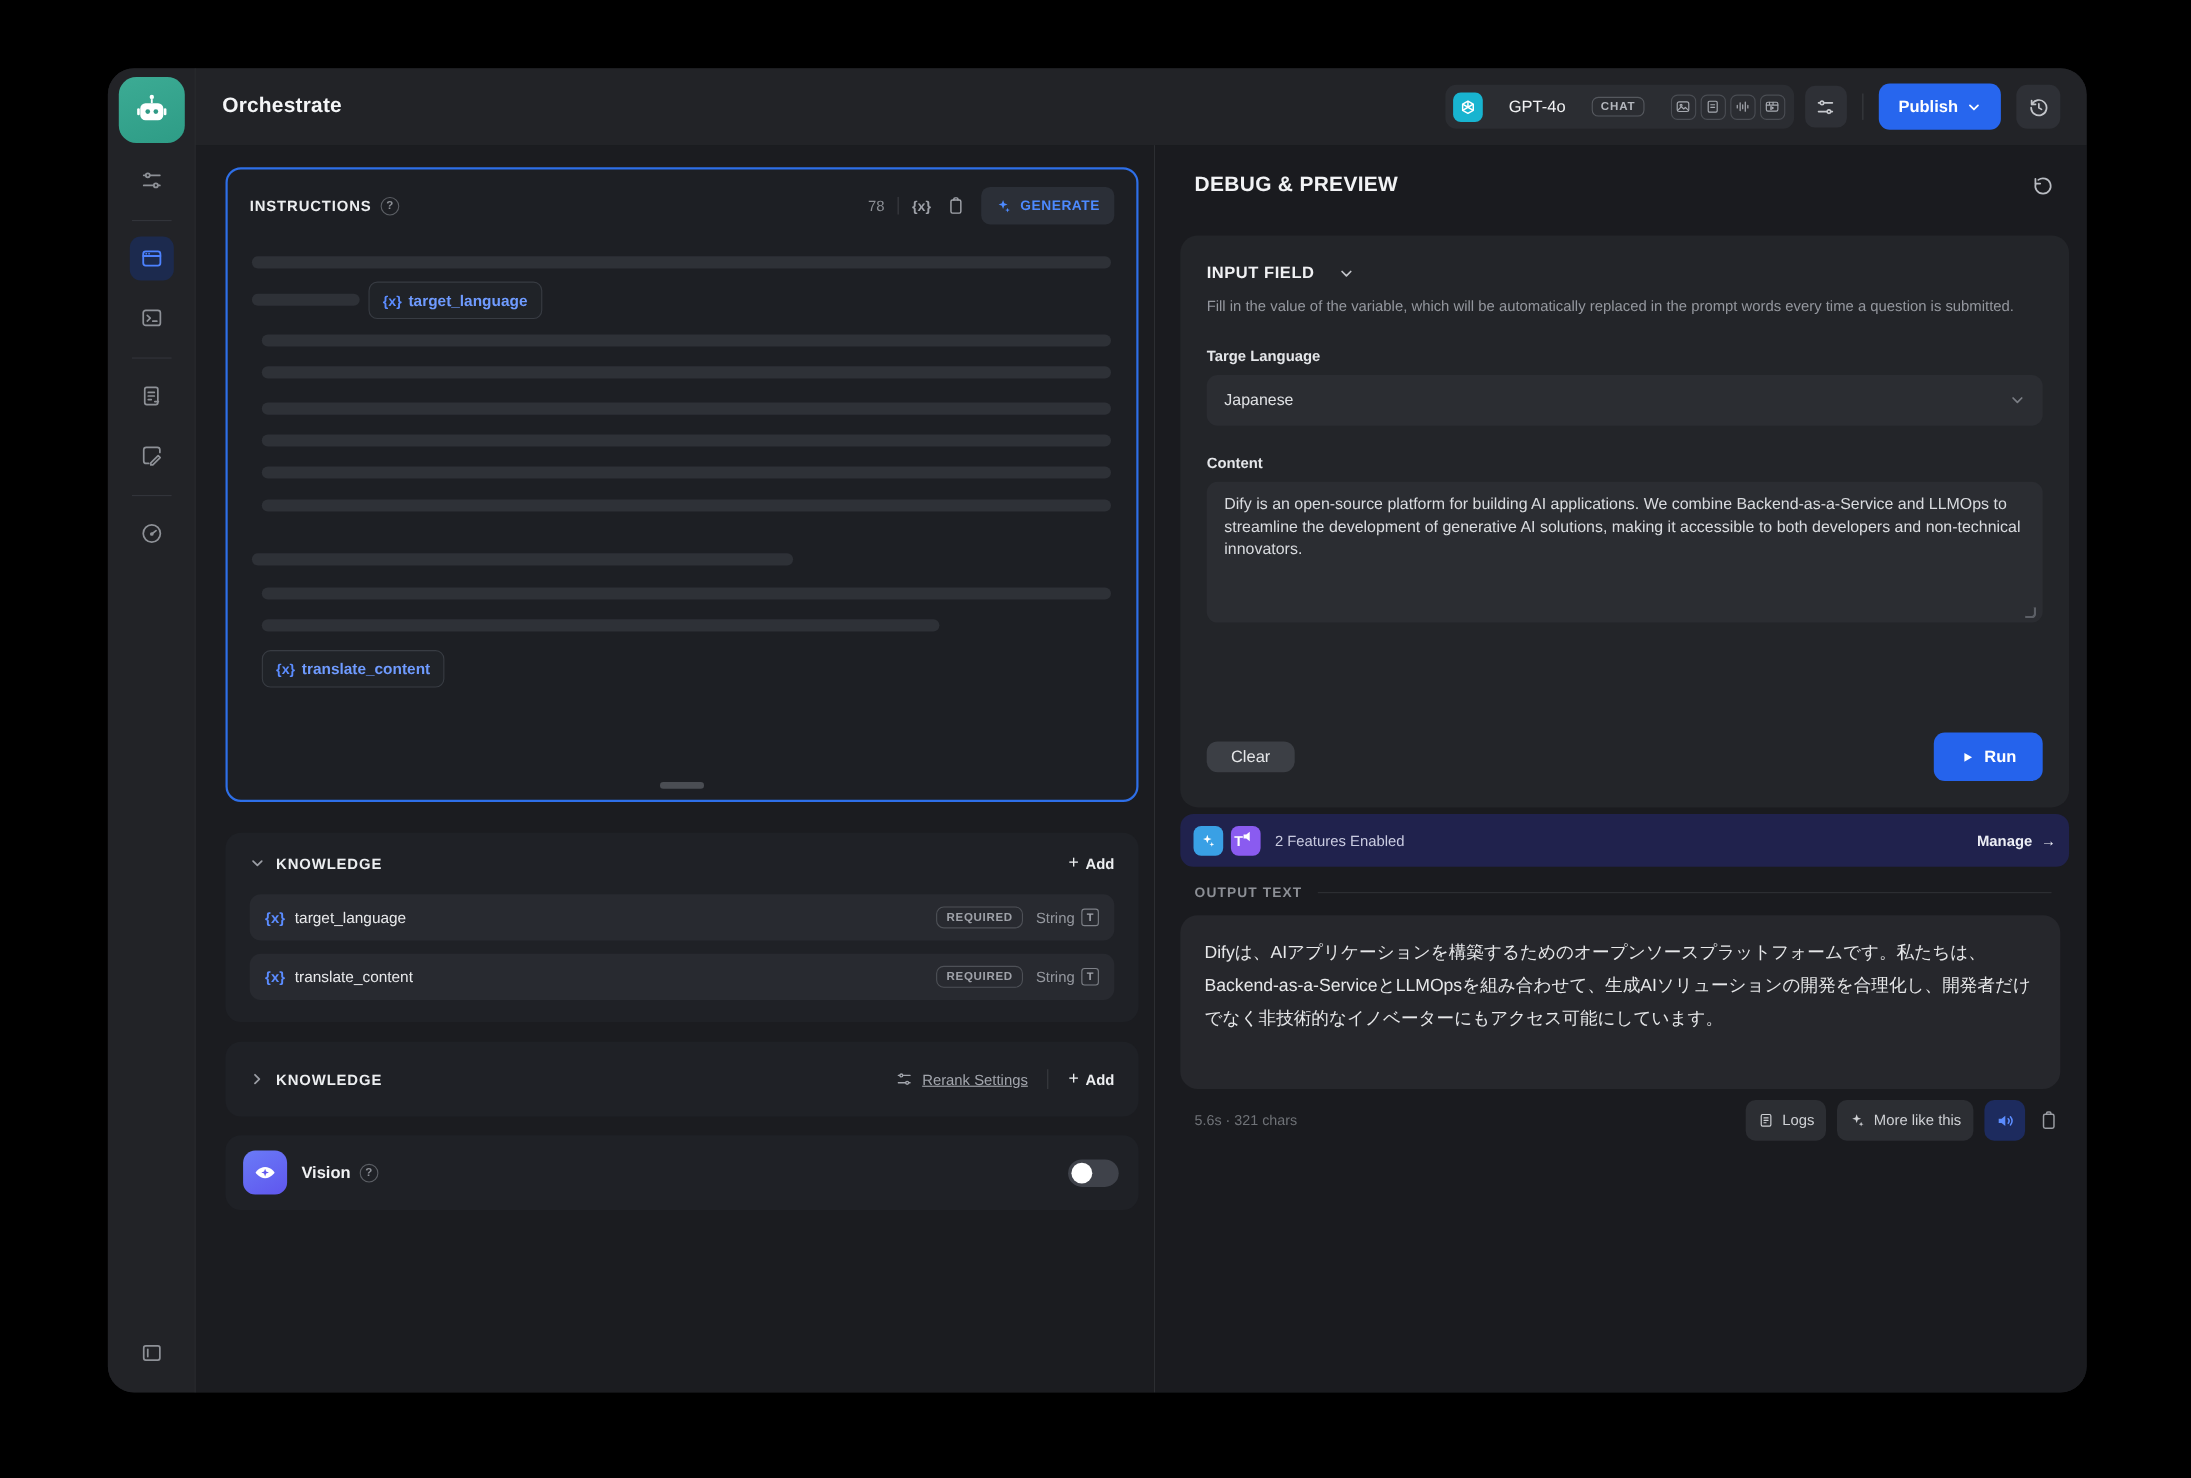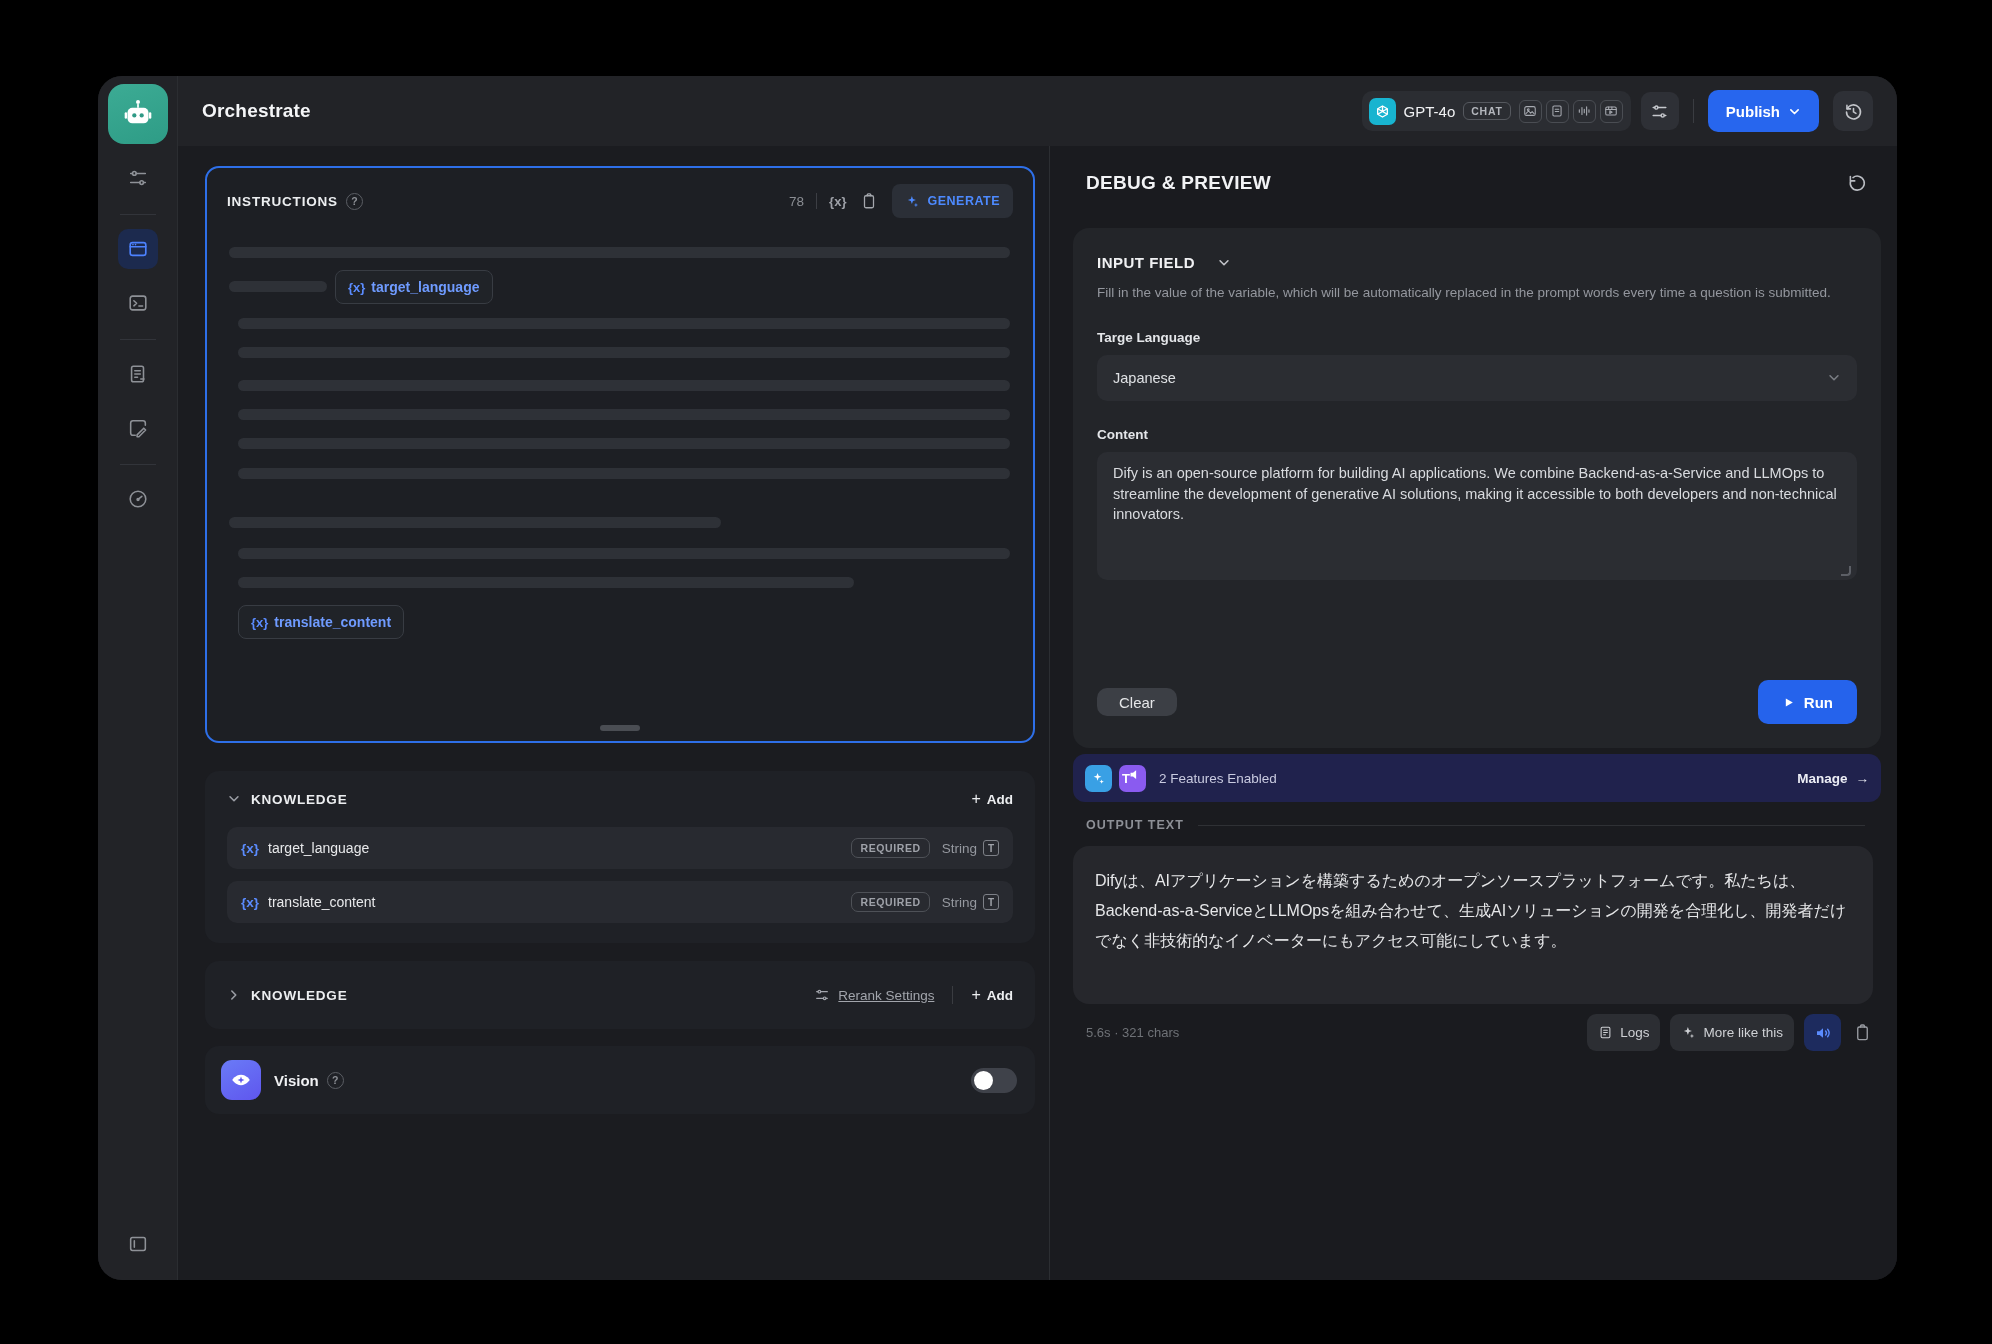--- a/index.html
+++ b/index.html
@@ -1,19 +1,19 @@
 <!DOCTYPE html>
 <html><head>
 <meta charset="utf-8">
 <style>
   * { margin:0; padding:0; box-sizing:border-box; }
   html,body { width:1992px; height:1344px; background:#000; overflow:hidden;
     font-family:"Liberation Sans", sans-serif; -webkit-font-smoothing:antialiased; }
 
-  .window { position:absolute; left:98px; top:76px; width:1799px; height:1204px;
+  .window { position:absolute; left:98px; top:62px; width:1799px; height:1204px;
     background:#1d1e22; border-radius:24px; overflow:hidden; display:flex; }
 
   
   .sidebar { width:80px; background:#222327; border-right:1px solid #2b2d31;
     display:flex; flex-direction:column; align-items:center; padding:8px 0 16px; flex:0 0 80px; }
   .app-avatar { width:60px; height:60px; border-radius:16px;
     background:linear-gradient(160deg,#3cab94,#2e9c86); display:flex; align-items:center; justify-content:center; }
   .side-ic { width:40px; height:40px; border-radius:10px; display:flex; align-items:center;
     justify-content:center; color:#8e9197; margin-top:14px; cursor:pointer; }
   .side-ic svg { width:22px; height:22px; }
@@ -21,21 +21,21 @@
   .side-div { width:36px; height:1px; background:#32343a; margin-top:16px; }
   .side-spacer { flex:1; }
 
   
   .main { flex:1; display:flex; flex-direction:column; min-width:0; }
   .topbar { height:70px; background:#222327; display:flex; align-items:center; padding:0 24px; }
   .page-title { font-size:19px; font-weight:700; color:#f4f5f7; letter-spacing:.2px; }
   .tb-spacer { flex:1; }
 
   .model-pill { height:40px; background:#2b2d32; border-radius:10px; display:flex;
-    align-items:center; padding:0 8px 0 7px; gap:8px; cursor:pointer; }
+    align-items:center; padding:0 8px 0 7px; gap:24px; cursor:pointer; }
   .openai-sq { width:27px; height:27px; border-radius:7px; background:#18b4d0;
     display:flex; align-items:center; justify-content:center; }
   .model-name { font-size:15px; color:#f1f2f4; font-weight:500; }
   .mode-badge { border:1px solid #55585e; border-radius:6px; padding:2px 7px;
     font-size:10.5px; letter-spacing:.8px; color:#b4b7bd; font-weight:600; }
   .cap-row { display:flex; gap:4px; }
   .cap-ic { width:23px; height:23px; border:1px solid #4a4d53; border-radius:6px;
     display:flex; align-items:center; justify-content:center; color:#a7aab1; }
   .cap-ic svg { width:14px; height:14px; }
   .params-btn { width:38px; height:38px; border-radius:9px; background:#2e3036; color:#c6c8cd;

